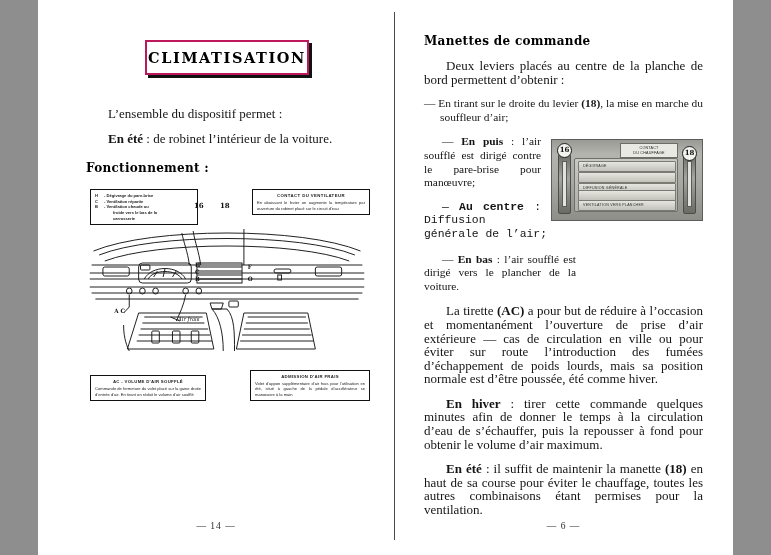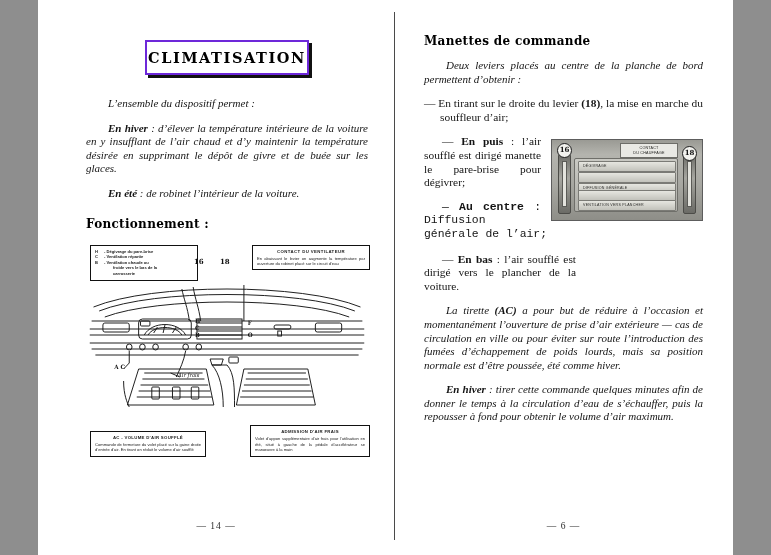--- a/index.html
+++ b/index.html
@@ -22,30 +22,30 @@
   .page-left{width:356px;}
   .page-right{width:339px;}
 
   .pad-left{padding:34px 26px 0 48px;}
   .pad-right{padding:34px 30px 0 30px;}
 
   
   .title-box{
     margin:6px auto 0 auto;
     width:160px;
-    border:2px solid #6d28d9;
+    border:2px solid #be185d;
     box-shadow:3px 3px 0 #111;
     text-align:center;
     padding:7px 0 7px 0;
   }
   .title-box .t{
     font-family:"DejaVu Serif", serif;
     font-weight:bold;font-size:14.5px;letter-spacing:1.6px;color:#000;
   }
-  p{margin:0;font-size:11px;line-height:13.6px;color:#141414;text-align:justify;font-style:italic;}
+  p{margin:0;font-size:13px;line-height:13.6px;color:#141414;text-align:justify;}
   .indent{text-indent:22px;margin-top:11px;}
   .b{font-weight:bold;}
   h2{
     font-family:"DejaVu Serif", serif;
     font-size:12px;font-weight:bold;margin:16px 0 0 0;color:#000;
     letter-spacing:.3px;
   }
   h2.right-head{margin:0 0 0 0;}
   .dash-item{
     margin-top:11px;font-size:11.4px;line-height:13.6px;text-align:justify;
@@ -164,23 +164,22 @@
 
 <div class="spread">
 
   <div class="page page-left">
     <div class="pad-left">
 
       <div class="title-box">
         <div class="t">CLIMATISATION</div>
       </div>
 
-      <p class="indent" style="margin-top:22px;">L’ensemble du dispositif permet :</p>
-
-      <p class="indent"><span class="b">En hiver</span><span> : d’élever la température intérieure de la voiture en y insufflant de l’air chaud et d’y maintenir la température désirée en supprimant le dépôt de givre et de buée sur les glaces.</span></p>
+      <p class="indent" style="margin-top:32px;">L’ensemble du dispositif permet :</p>
+
 
       <p class="indent"><span class="b">En été</span><span> : de robinet l’intérieur de la voiture.</span></p>
 
       <h2>Fonctionnement :</h2>
 
 
       <div class="figure">
 
         <div class="legend-box legend-left">
           <div class="row"><span class="k">H</span><span>-</span> <span>Dégivrage du pare-brise</span></div>
@@ -326,32 +325,33 @@
               </div>
             <div class="lever l18">
                 <div class="rod"></div>
               </div>
             <div class="bubble b16">16</div>
             <div class="bubble b18">18</div>
           </div>
         </div>
 
         <div class="narrow">
-          <div class="dash-item" style="padding-left:0;text-indent:18px;"><span>—</span> <span class="b">En puis</span><span> : l’air soufflé est dirigé manette le pare-brise pour dégivrer;</span></div>
+          <div class="dash-item" style="padding-left:0;text-indent:18px;"><span>—</span> <span class="b">En puis</span><span> : l’air soufflé est dirigé contre le pare-brise pour manœuvre;</span></div>
 
           <div class="dash-item" style="padding-left:0;text-indent:18px;font-family:Liberation Mono, monospace;"><span>—</span> <span class="b">Au centre</span><span> : Diffusion générale de l’air;</span></div>
 
           <div class="dash-item" style="padding-left:0;text-indent:18px;"><span>—</span> <span class="b">En bas</span><span> : l’air soufflé est dirigé vers le plancher de la voiture.</span></div>
         </div>
       </div>
 
       <p class="indent"><span>La tirette </span><span class="b">(AC)</span><span> a pour but de réduire à l’occasion et momentanément l’ouverture de prise d’air extérieure — cas de circulation en ville ou pour éviter sur route l’introduction des fumées d’échappement de poids lourds, mais sa position normale est d’être poussée, été comme hiver.</span></p>
 
       <p class="indent"><span class="b">En hiver</span><span> : tirer cette commande quelques minutes afin de donner le temps à la circulation d’eau de s’échauffer, puis la repousser à fond pour obtenir le volume d’air maximum.</span></p>
 
+      <p class="indent"><span class="b">En été</span><span> : il suffit de maintenir la manette </span><span class="b">(18)</span><span> en haut de sa course pour éviter le chauffage, toutes les autres combinaisons étant permises pour la ventilation.</span></p>
 
     </div>
 
     <div class="folio">— 6 —</div>
   </div>
 
   <div class="spine"></div>
 </div>
 
 </body></html>

